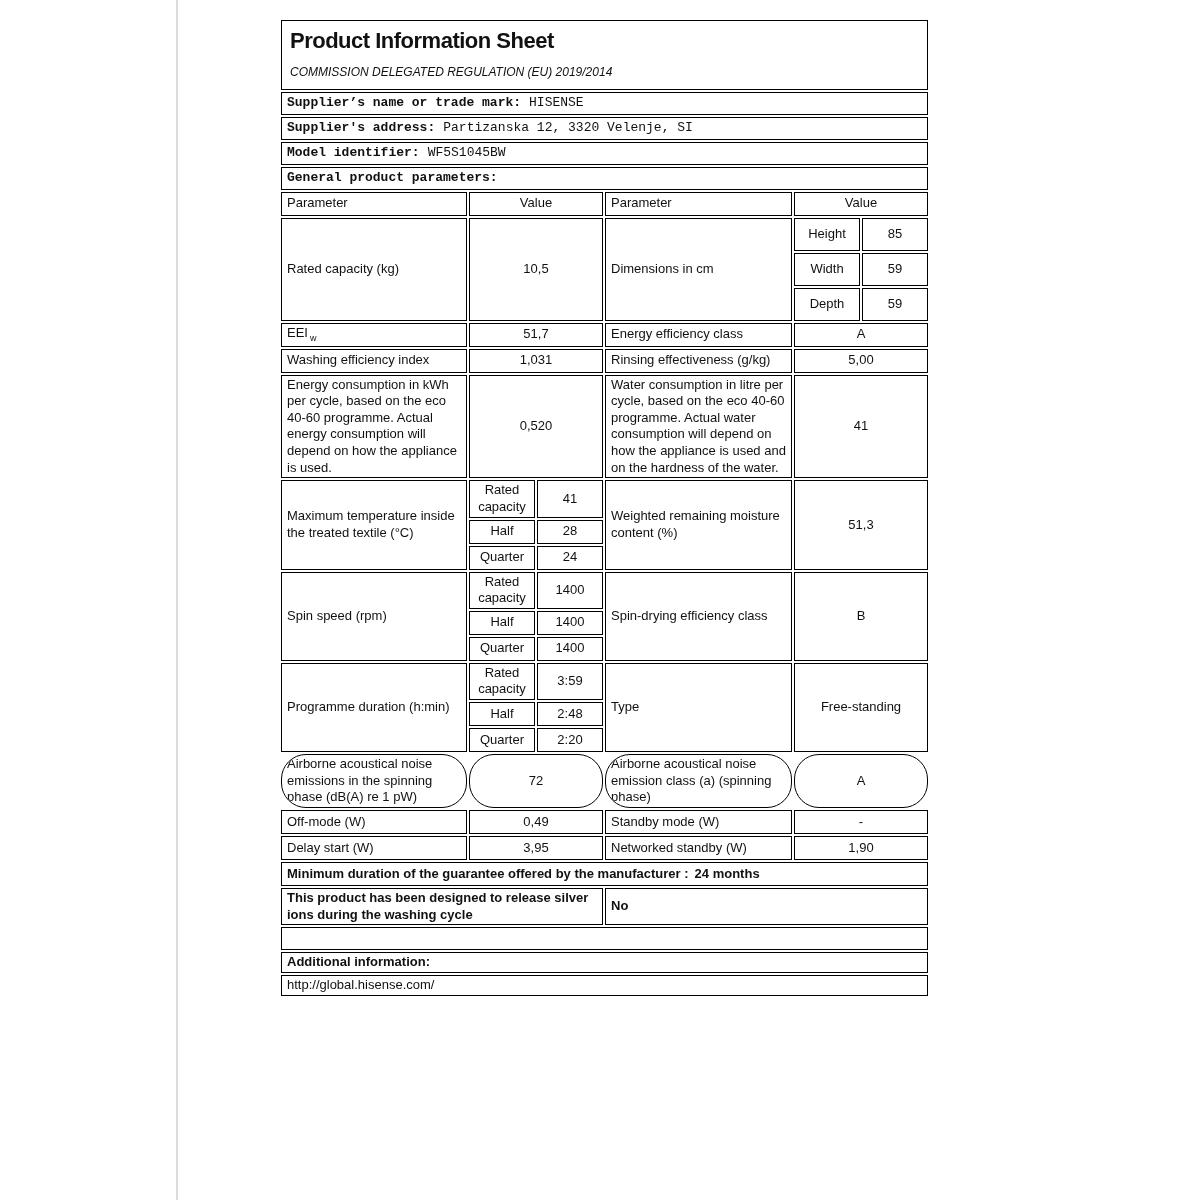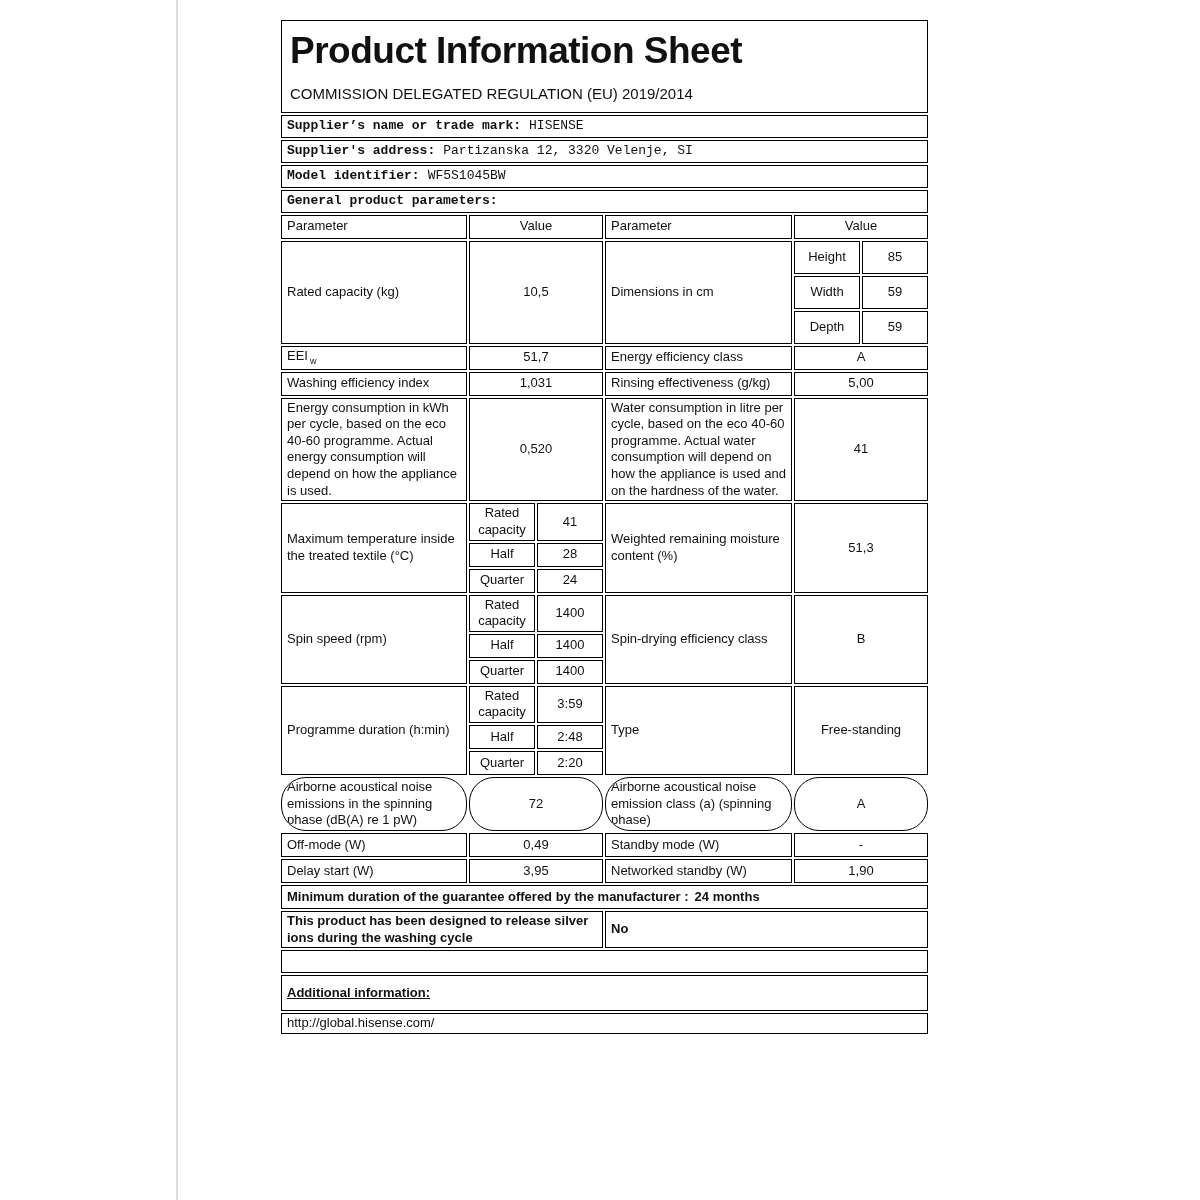--- a/index.html
+++ b/index.html
@@ -10,33 +10,33 @@
   table.pis{border-collapse:separate;border-spacing:2px;table-layout:fixed;
             font-size:13px;line-height:1.28;color:#111111;background:transparent;}
   td{border:1.5px solid #000;box-sizing:border-box;padding:1px 5px;vertical-align:middle;
      overflow:hidden;text-align:left;}
   td.c{text-align:center;}
   b,strong{font-weight:bold;}
   .val-after{margin-left:8px;font-weight:normal;}
   .months{margin-left:6px;}
   sub.eei-sub{font-size:9px;margin-left:2px;}
   .title-cell{padding:6px 8px 8px 8px;vertical-align:top;}
-  .doc-title{font-size:37px;font-weight:bold;letter-spacing:-0.5px;margin:0 0 10px 0;}
-  .doc-reg{font-size:15px;}
+  .doc-title{font-size:22px;font-weight:bold;letter-spacing:-0.5px;margin:0 0 10px 0;}
+  .doc-reg{font-size:12px;font-style:italic;}
   .h-s{height:23px;font-family:Liberation Mono, monospace;}
   .h-hdr{height:24px;}
   .h-dim{height:33px;}
   .h-std{height:24px;}
   .h-energy{height:92px;}
   .h-sub1{height:36px;}
   .h-sub{height:24px;}
   .h-noise{height:46px;border-radius:25px;}
   .h-silver{height:32px;}
   .h-empty{height:23px;}
-  .h-add{height:36px;text-decoration:underline;}
+  .h-add{height:21px;}
   .h-url{height:16px;}
 </style>
 </head>
 <body>
 
 <div id="page">
   <div id="left-rule"></div>
 
   <div class="sheet">
     <table class="pis">

